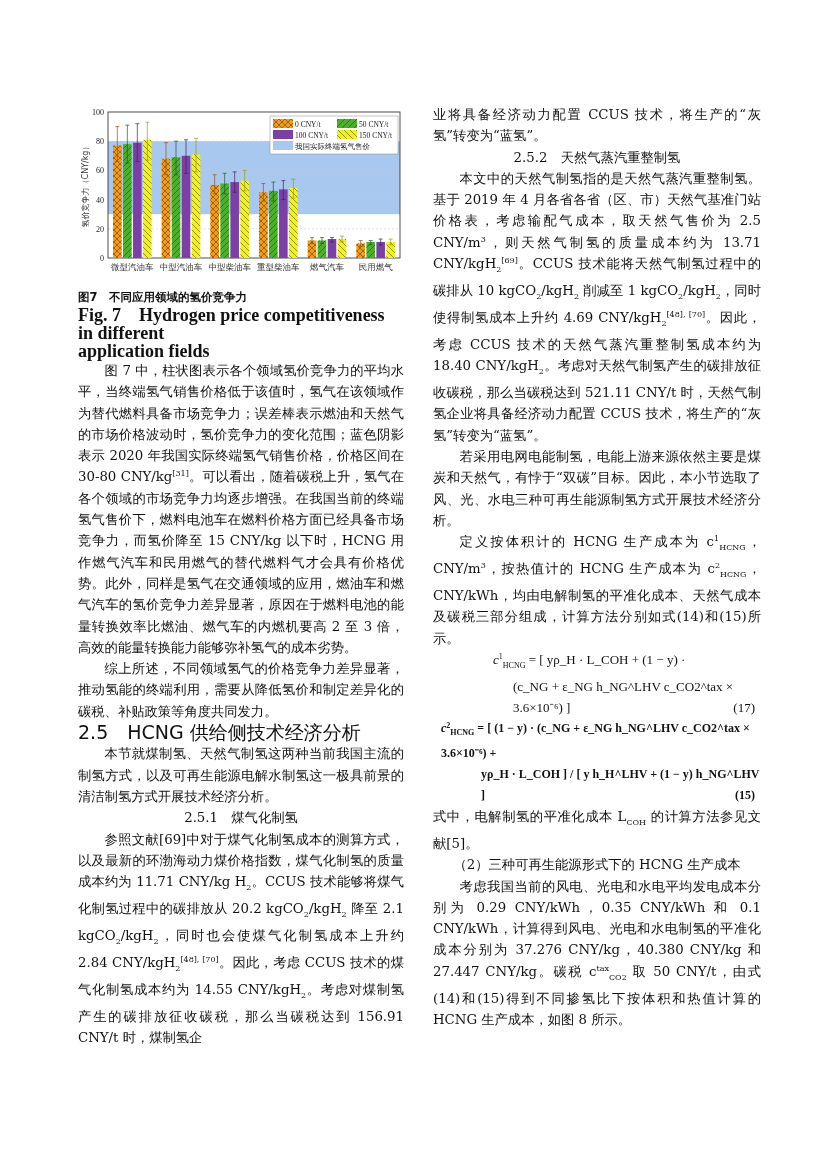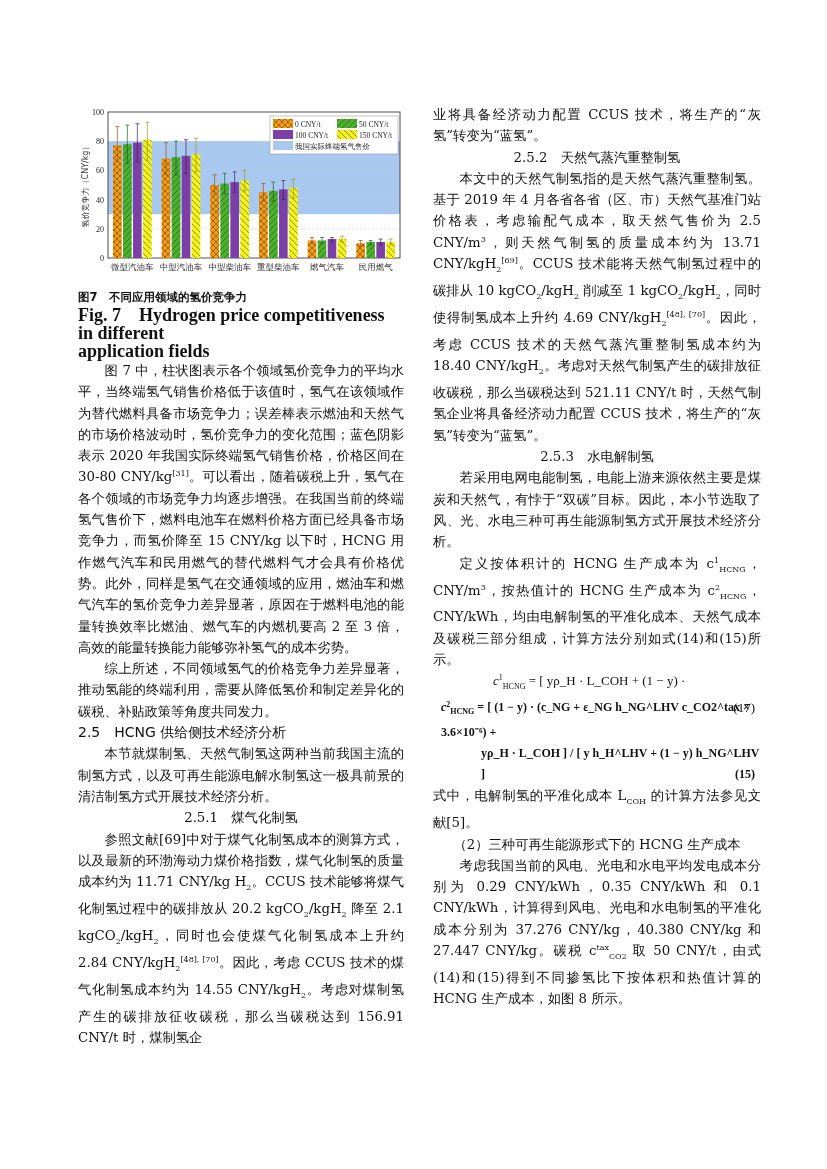--- a/index.html
+++ b/index.html
@@ -3,21 +3,21 @@
 <meta charset="utf-8">
 <style>
   html, body { margin:0; padding:0; background:#ffffff; }
   body { width:827px; height:1169px; position:relative; overflow:hidden;
          font-family:"DejaVu Serif","Liberation Serif",serif; color:#111; }
   .col { position:absolute; top:104px; font-size:13.3px; line-height:21.3px; }
   .col-left { left:78px; width:326px; }
   .col-right { left:433px; width:328px; }
   .p { text-align:justify; margin:0; }
   .indent { text-indent:2em; }
-  .h2 { font-family:"DejaVu Sans","Liberation Sans",sans-serif; font-size:14px; margin:0; }
+  .h2 { font-family:"DejaVu Sans","Liberation Sans",sans-serif; font-size:19px; margin:0; }
   .h3 { margin:0;text-align:center; }
   sup { font-size:8px; vertical-align:top; position:relative; top:-3px; }
   sub { font-size:8px; }
   .chart-wrap { position:relative; width:326px; height:180px; }
   .caption { margin:4px 0 0 0; }
   .caption-cn { font-family:"DejaVu Sans","Liberation Sans",sans-serif; font-size:11.5px; font-weight:bold; line-height:18px; }
   .caption-en { font-family:"Liberation Serif",serif; font-size:18px; font-weight:bold; line-height:18px; }
   .eq { position:relative; font-family:"Liberation Serif",serif; font-style:normal; font-size:13px; line-height:21px; }
   .eq-num { position:absolute; right:6px; }
   .it { font-style:italic; }
@@ -198,26 +198,25 @@
   <p class="h2">2.5　HCNG 供给侧技术经济分析</p>
   <p class="p indent">本节就煤制氢、天然气制氢这两种当前我国主流的制氢方式，以及可再生能源电解水制氢这一极具前景的清洁制氢方式开展技术经济分析。</p>
   <p class="h3">2.5.1　煤气化制氢</p>
   <p class="p indent"><span>参照文献[69]中对于煤气化制氢成本的测算方式，以及最新的环渤海动力煤价格指数，煤气化制氢的质量成本约为 11.71 CNY/kg H</span><sub>2</sub><span>。CCUS 技术能够将煤气化制氢过程中的碳排放从 20.2 kgCO</span><sub>2</sub><span>/kgH</span><sub>2</sub><span> 降至 2.1 kgCO</span><sub>2</sub><span>/kgH</span><sub>2</sub><span>，同时也会使煤气化制氢成本上升约 2.84 CNY/kgH</span><sub>2</sub><sup>[48], [70]</sup><span>。因此，考虑 CCUS 技术的煤气化制氢成本约为 14.55 CNY/kgH</span><sub>2</sub><span>。考虑对煤制氢产生的碳排放征收碳税，那么当碳税达到 156.91 CNY/t 时，煤制氢企</span></p>
 </div>
 
 <div class="col col-right">
   <p class="p">业将具备经济动力配置 CCUS 技术，将生产的“灰氢”转变为“蓝氢”。</p>
   <p class="h3">2.5.2　天然气蒸汽重整制氢</p>
   <p class="p indent"><span>本文中的天然气制氢指的是天然气蒸汽重整制氢。基于 2019 年 4 月各省各省（区、市）天然气基准门站价格表，考虑输配气成本，取天然气售价为 2.5 CNY/m</span><sup>3</sup><span>，则天然气制氢的质量成本约为 13.71 CNY/kgH</span><sub>2</sub><sup>[69]</sup><span>。CCUS 技术能将天然气制氢过程中的碳排从 10 kgCO</span><sub>2</sub><span>/kgH</span><sub>2</sub><span> 削减至 1 kgCO</span><sub>2</sub><span>/kgH</span><sub>2</sub><span>，同时使得制氢成本上升约 4.69 CNY/kgH</span><sub>2</sub><sup>[48], [70]</sup><span>。因此，考虑 CCUS 技术的天然气蒸汽重整制氢成本约为 18.40 CNY/kgH</span><sub>2</sub><span>。考虑对天然气制氢产生的碳排放征收碳税，那么当碳税达到 521.11 CNY/t 时，天然气制氢企业将具备经济动力配置 CCUS 技术，将生产的“灰氢”转变为“蓝氢”。</span></p>
-  <p class="h3">2.5.3　水电解制氢</p>
   <p class="p indent">若采用电网电能制氢，电能上游来源依然主要是煤炭和天然气，有悖于“双碳”目标。因此，本小节选取了风、光、水电三种可再生能源制氢方式开展技术经济分析。</p>
   <p class="p indent"><span>定义按体积计的 HCNG 生产成本为 c</span><sup>1</sup><sub>HCNG</sub><span>，CNY/m</span><sup>3</sup><span>，按热值计的 HCNG 生产成本为 c</span><sup>2</sup><sub>HCNG</sub><span>，CNY/kWh，均由电解制氢的平准化成本、天然气成本及碳税三部分组成，计算方法分别如式(14)和(15)所示。</span></p>
   <div class="eq" style="padding-left:60px;">
     <div><span class="it">c</span><sup>1</sup><sub>HCNG</sub> <span>= [ yρ_H · L_COH + (1 − y) ·</span></div>
-    <div style="padding-left:20px;"><span class="eq-num">(17)</span></div>
+    <div style="padding-left:20px;"><span>(c_NG + ε_NG h_NG^LHV c_CO2^tax × 3.6×10⁻⁶) ]</span><span class="eq-num">(17)</span></div>
   </div>
   <div class="eq" style="padding-left:8px;font-size:12px;font-weight:bold;">
     <div><span class="it">c</span><sup>2</sup><sub>HCNG</sub> <span>= [ (1 − y) · (c_NG + ε_NG h_NG^LHV c_CO2^tax × 3.6×10⁻⁶) +</span></div>
     <div style="padding-left:40px;"><span>yρ_H · L_COH ] / [ y h_H^LHV + (1 − y) h_NG^LHV ]</span><span class="eq-num">(15)</span></div>
   </div>
   <p class="p"><span>式中，电解制氢的平准化成本 L</span><sub>COH</sub><span> 的计算方法参见文献[5]。</span></p>
   <p class="h3">（2）三种可再生能源形式下的 HCNG 生产成本</p>
   <p class="p indent"><span>考虑我国当前的风电、光电和水电平均发电成本分别为 0.29 CNY/kWh，0.35 CNY/kWh 和 0.1 CNY/kWh，计算得到风电、光电和水电制氢的平准化成本分别为 37.276 CNY/kg，40.380 CNY/kg 和 27.447 CNY/kg。碳税 c</span><sup>tax</sup><sub>CO2</sub><span> 取 50 CNY/t，由式(14)和(15)得到不同掺氢比下按体积和热值计算的 HCNG 生产成本，如图 8 所示。</span></p>
 </div>
 

